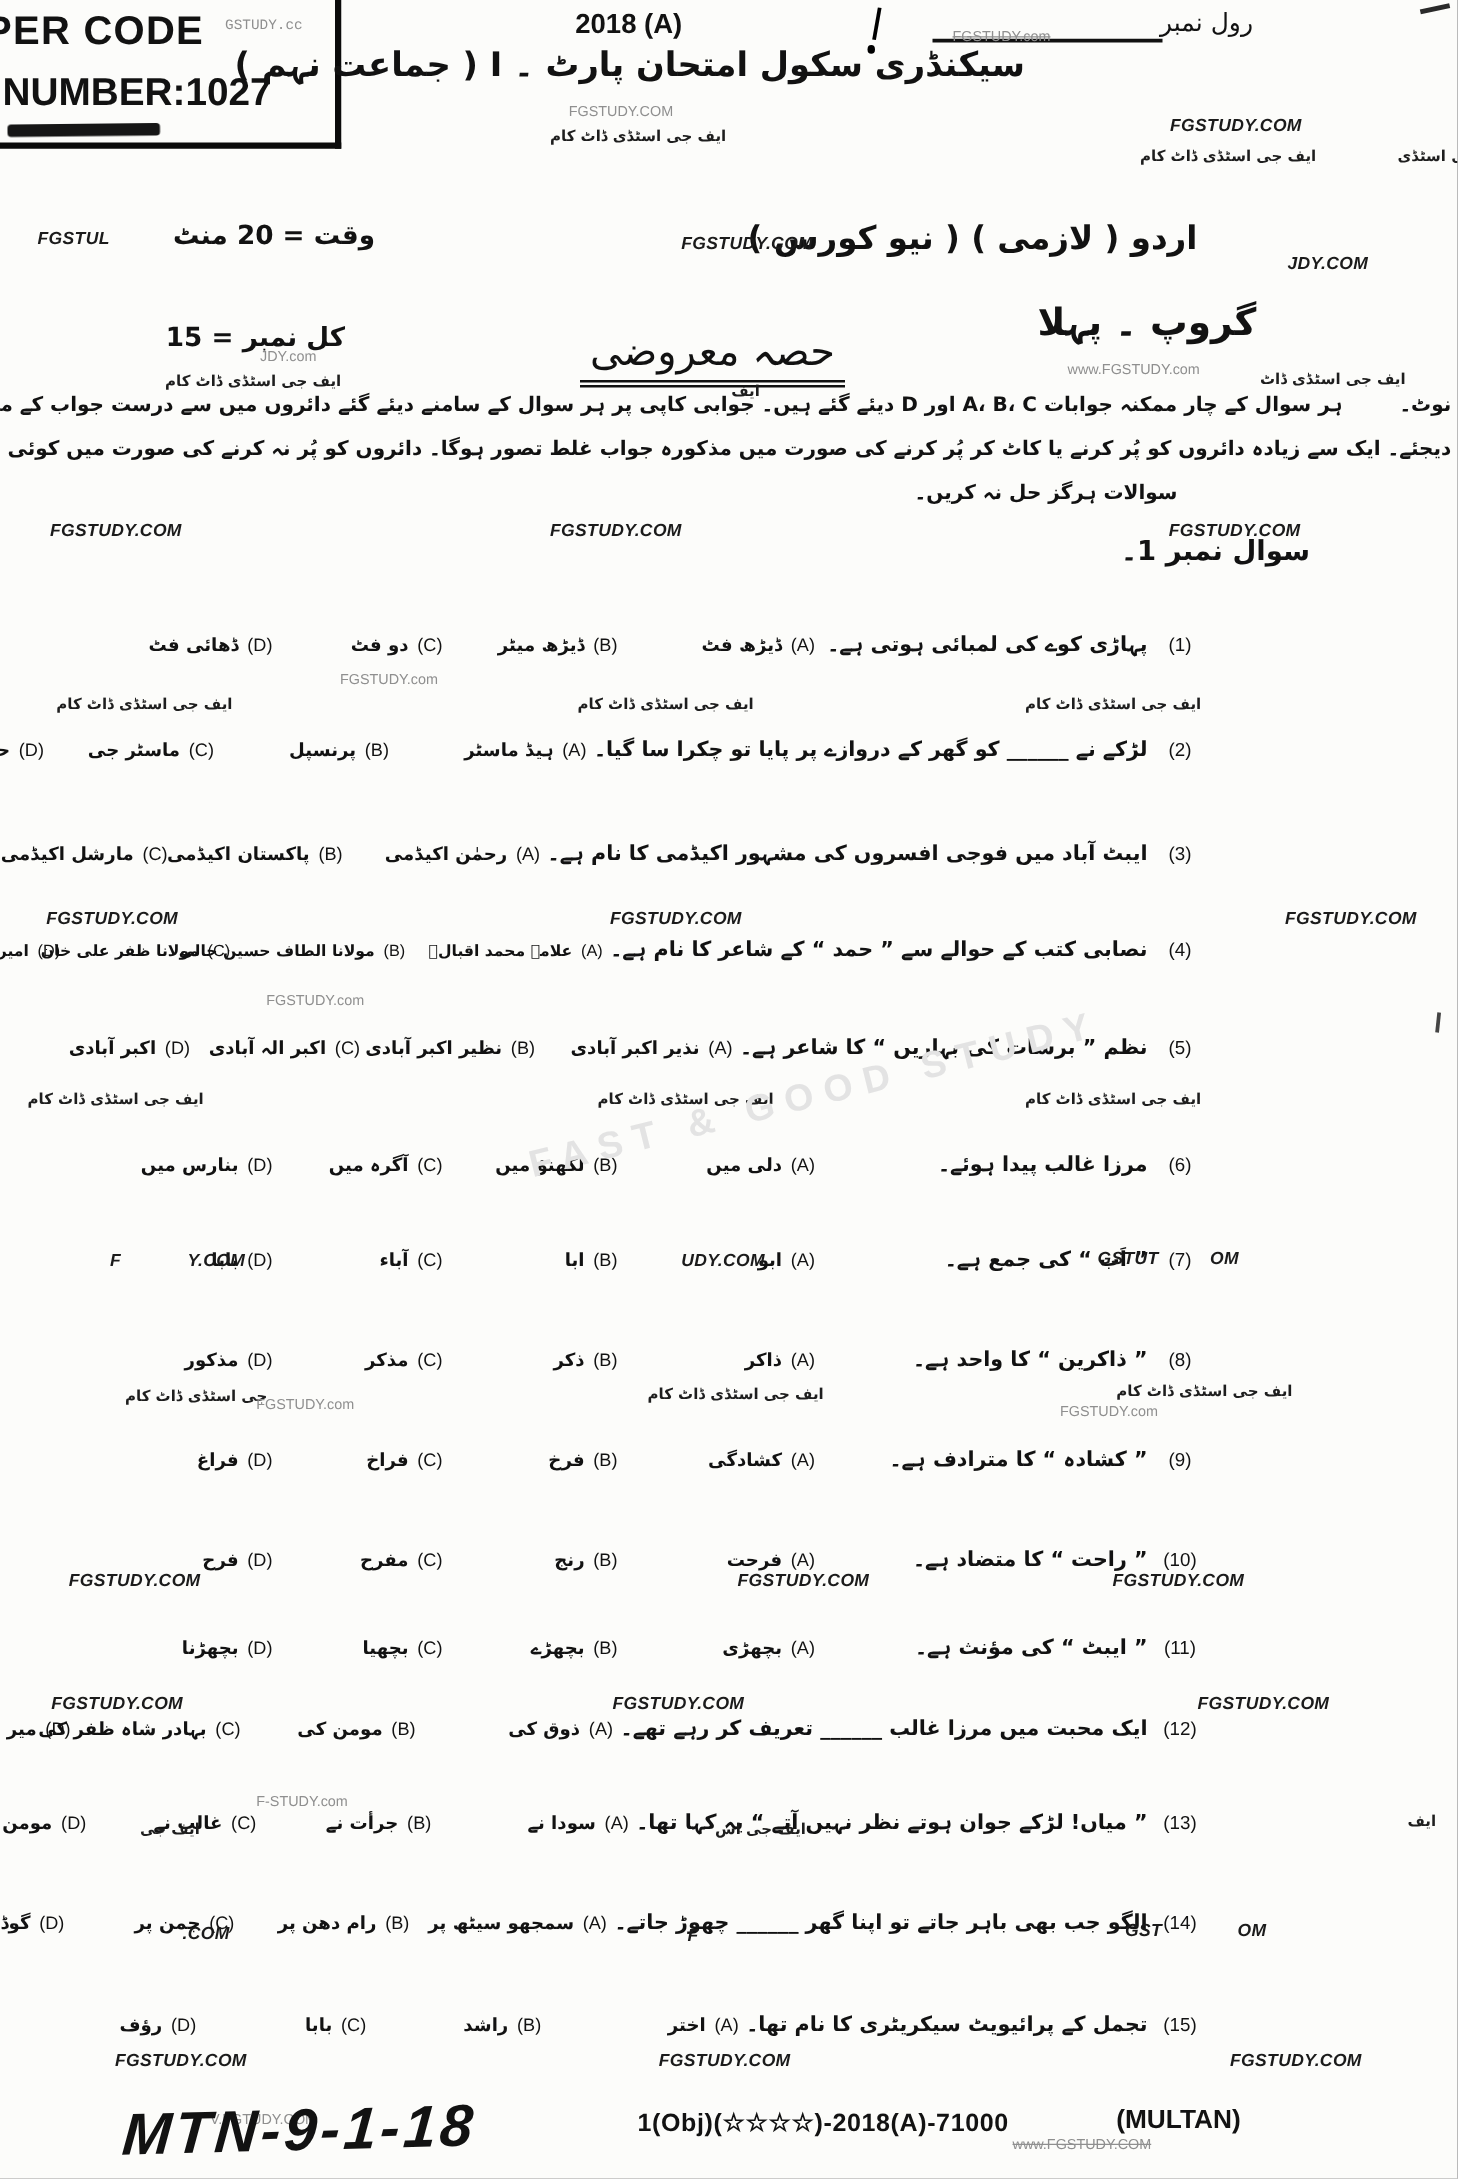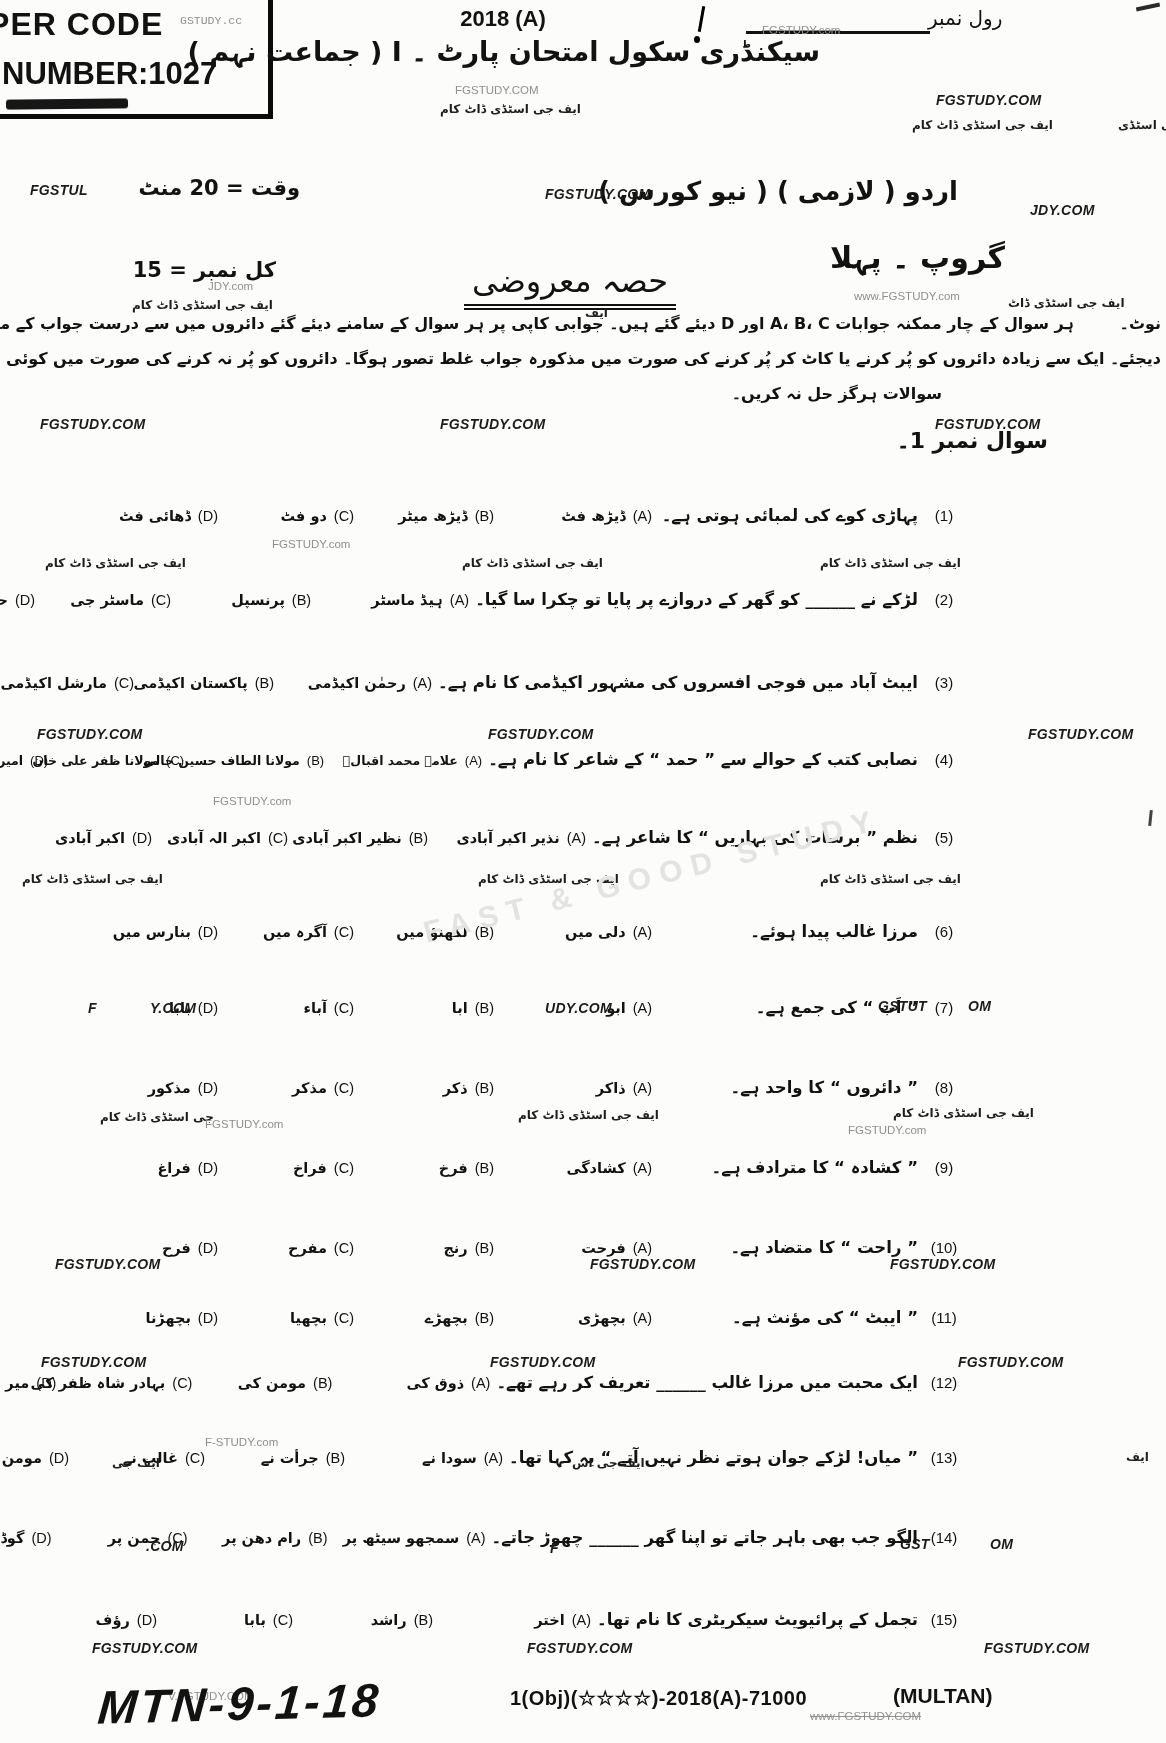--- a/index.html
+++ b/index.html
@@ -241,21 +241,21 @@
       <span class="opt-l">(C)</span>
       <span class="opt-t">آباء</span>
     </span>
         <span class="opt w3">
       <span class="opt-l">(D)</span>
       <span class="opt-t">بابا</span>
     </span>
       </div>
       <div class="q-row" style="top: 1078px;">
     <span class="q-num">(8)</span>
-    <span class="q-text">” دائروں “ کا واحد ہے۔</span>
+    <span class="q-text">” ذاکرین “ کا واحد ہے۔</span>
 
   <span class="opt w0">
       <span class="opt-l">(A)</span>
       <span class="opt-t">ذاکر</span>
     </span>
         <span class="opt w1">
       <span class="opt-l">(B)</span>
       <span class="opt-t">ذکر</span>
     </span>
         <span class="opt w2">

